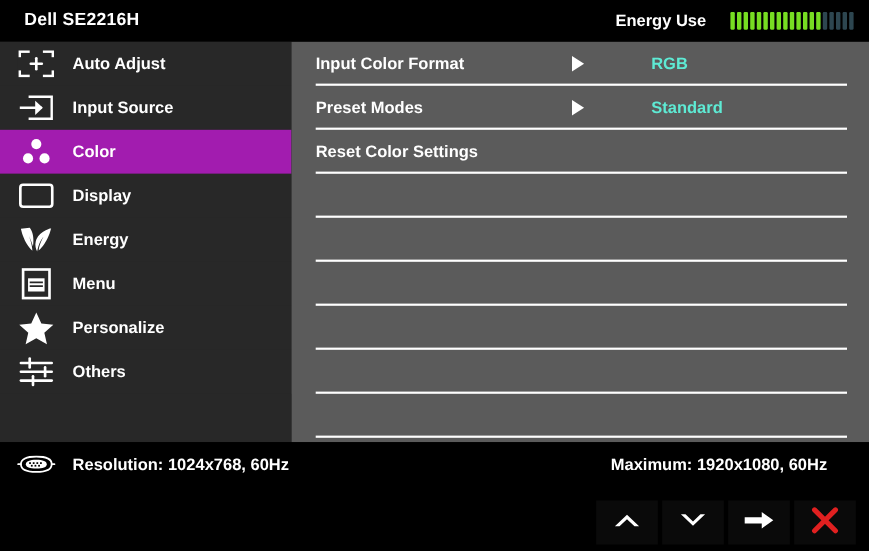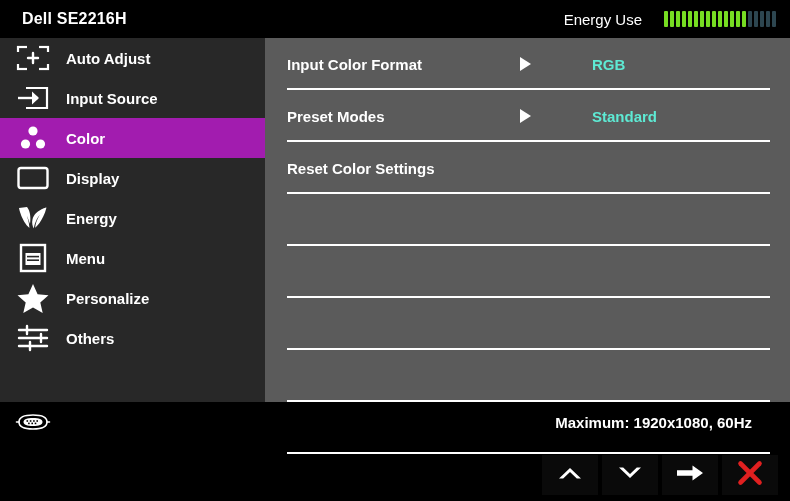--- a/index.html
+++ b/index.html
@@ -39,21 +39,21 @@
   .energy-group {
     position: absolute;
     right: 14px; top: 0;
     height: 38px;
     display: flex;
     align-items: center;
   }
   .energy-label {
     color: #ffffff;
     font-size: 15px;
-    font-weight: normal;
+    font-weight: bold;
     margin-right: 22px;
     white-space: nowrap;
   }
   .energy-meter {
     display: flex;
     align-items: center;
     gap: 2px;
     height: 16px;
   }
   .energy-meter i {
@@ -108,21 +108,21 @@
     width: 525px; height: 364px;
     background: #5b5b5b;
   }
   .panel-rows {
     position: absolute;
     left: 0; top: 0;
     width: 525px;
   }
   .panel-row {
     position: relative;
-    height: 52px;
+    height: 40px;
     display: flex;
     align-items: center;
     padding-left: 16px;
   }
   .panel-row .sep {
     position: absolute;
     left: 22px; right: 20px;
     bottom: 0;
     height: 2px;
     background: #ffffff;
@@ -387,20 +387,21 @@
             <rect x="14.8" y="6.2" width="1.6" height="1.6"></rect>
             <rect x="18.1" y="6.2" width="1.6" height="1.6"></rect>
             <rect x="21.4" y="6.2" width="1.6" height="1.6"></rect>
             <rect x="13.1" y="8.6" width="1.6" height="1.6"></rect>
             <rect x="16.4" y="8.6" width="1.6" height="1.6"></rect>
             <rect x="19.7" y="8.6" width="1.6" height="1.6"></rect>
           </g>
           <path d="M1.5 8 L4 8 M32 8 L34.5 8" stroke="#ffffff" stroke-width="1.6" stroke-linecap="round"></path>
         </svg>
       </div>
+      <div class="status-text">Resolution: 1024x768, 60Hz</div>
     </div>
     <div class="status-right">
       <div class="status-text">Maximum: 1920x1080, 60Hz</div>
     </div>
   </div>
 
   <div class="navbar" id="navbar">
       <div class="nav-btn">
         <span><svg width="28" height="20" viewBox="0 0 28 20">
         <path d="M3 15.5 L14 5 L25 15.5 L20.8 15.5 L14 9 L7.2 15.5 Z" fill="#ffffff"></path>

